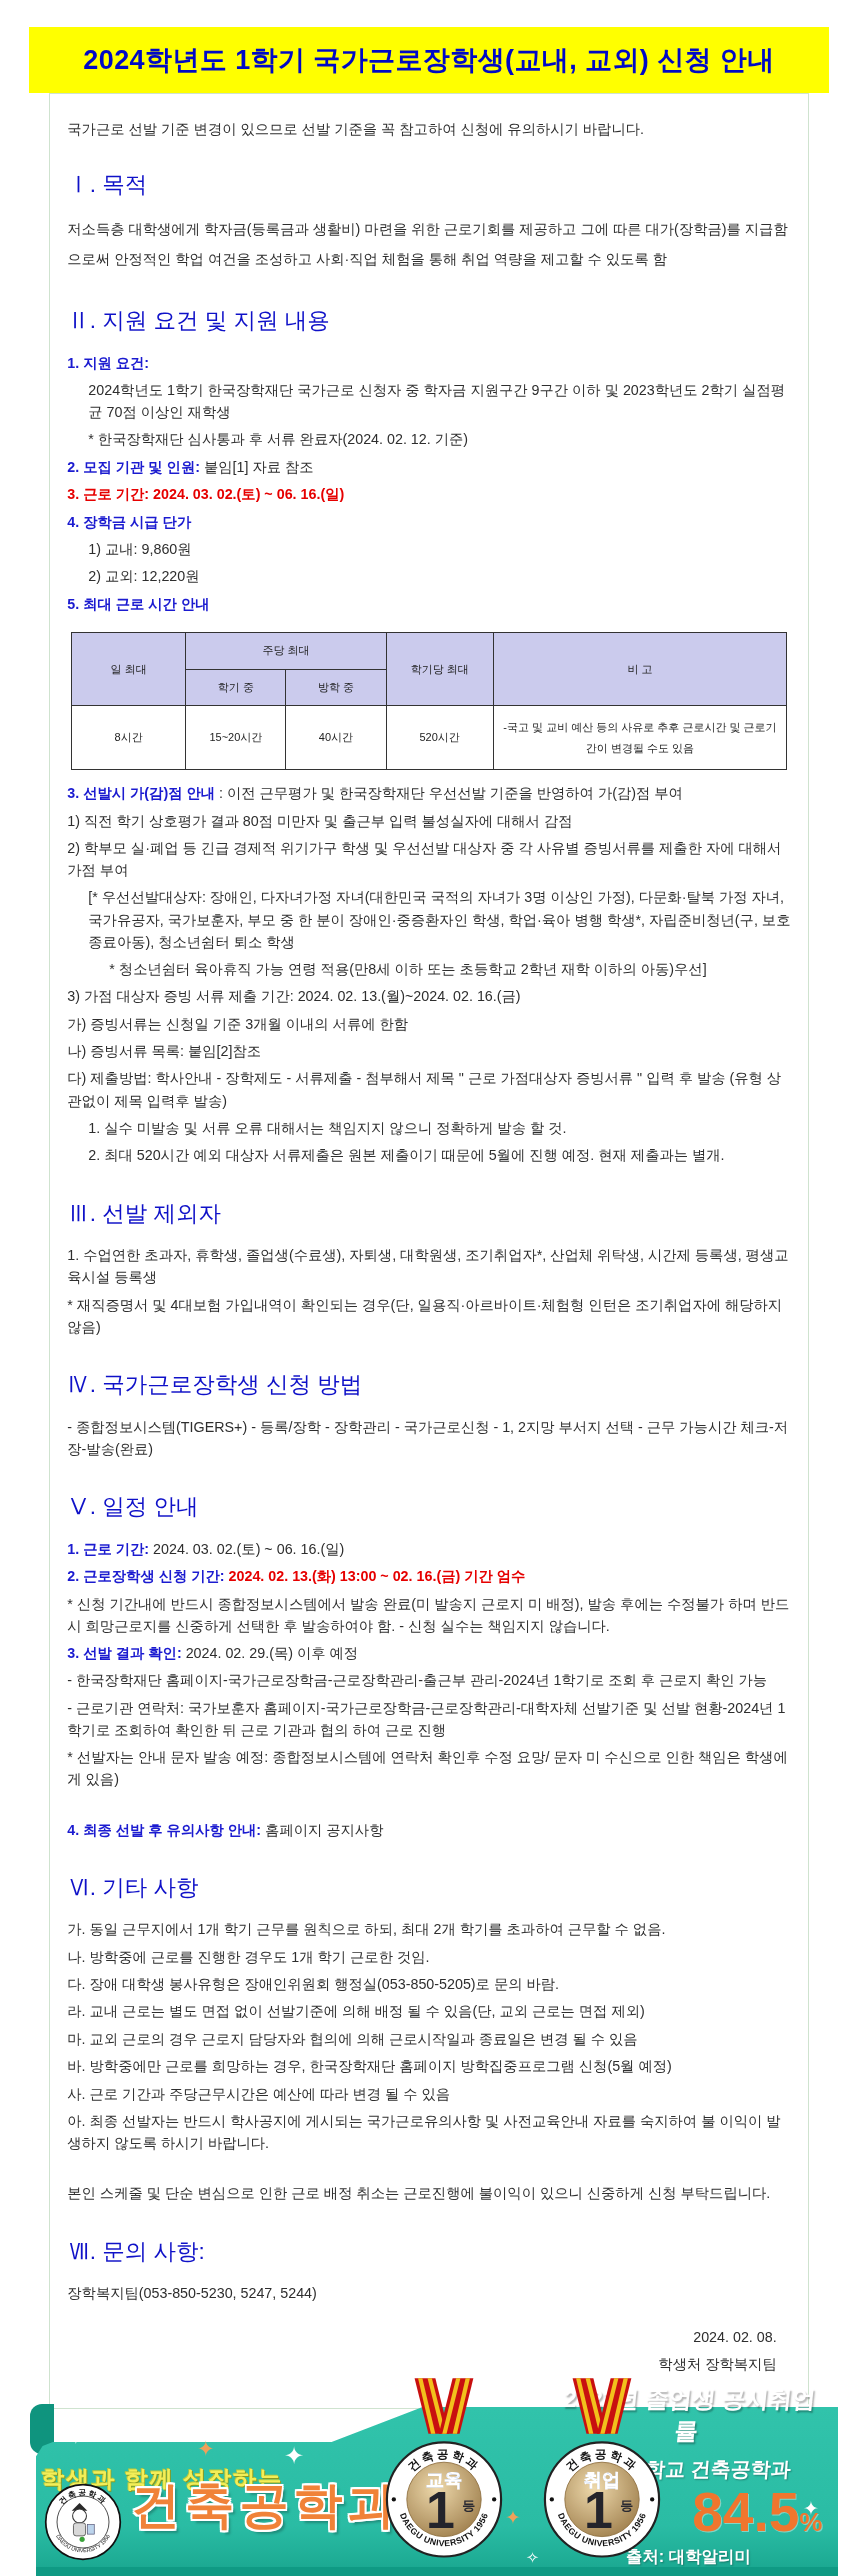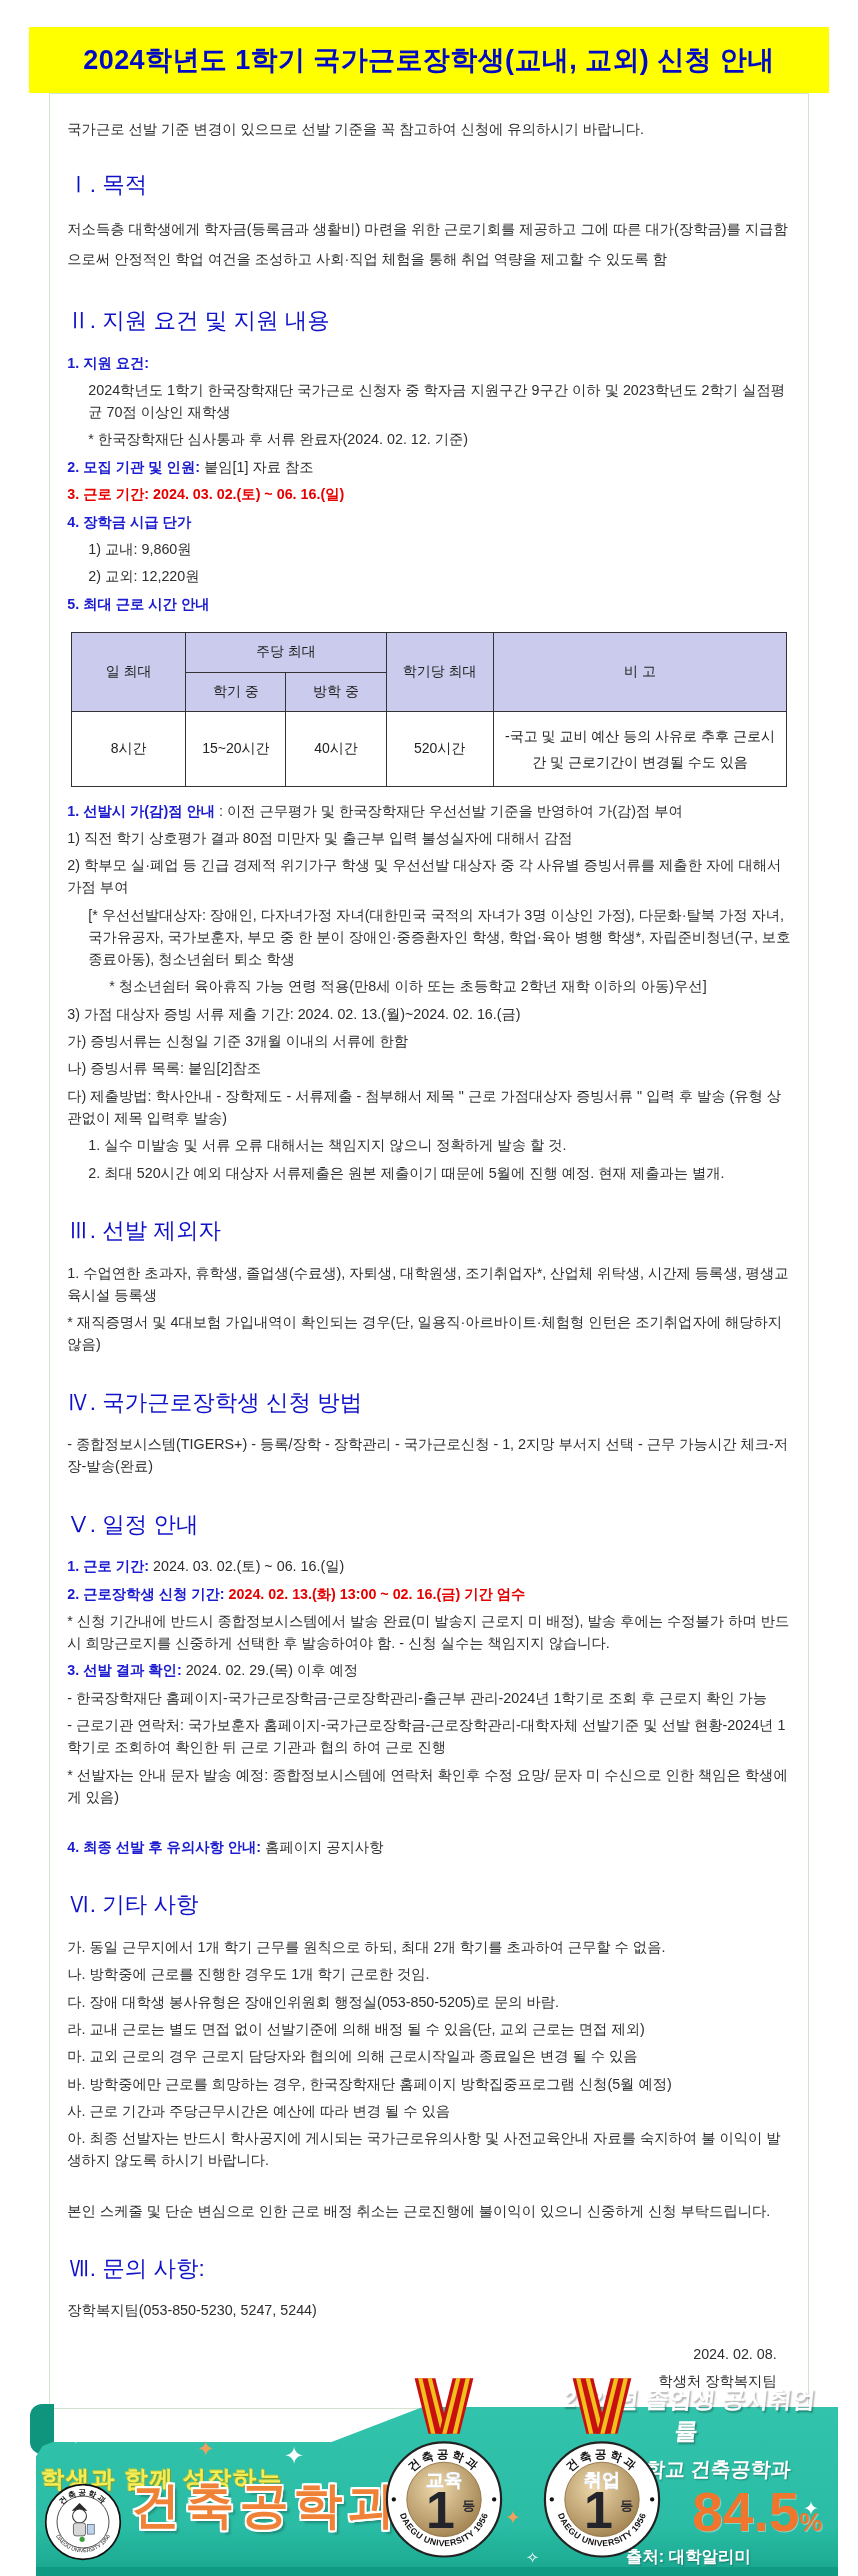--- a/index.html
+++ b/index.html
@@ -19,21 +19,21 @@
   .line{font-size:14.3px;color:#2e2e2e;line-height:1.55;margin:5.2px 0;}
   .ind1{padding-left:21px;}
   .ind2{padding-left:42px;}
   .gap{margin-top:28px;}
   .lb-b{color:#1b1bd0;font-weight:bold;}
   .lb-r{color:#e60000;font-weight:bold;}
   .tx-r{color:#e60000;font-weight:bold;}
 
   
   table.worktime{width:99%;margin:12px auto 7px;border-collapse:collapse;border:1.3px solid #333;}
-  table.worktime th,table.worktime td{border:0.9px solid #333;font-size:14px;color:#222;text-align:center;padding:10.4px 5.2px;}
+  table.worktime th,table.worktime td{border:0.9px solid #333;font-size:11px;color:#222;text-align:center;padding:10.4px 5.2px;}
   table.worktime th{background:#cbcbed;font-weight:normal;}
   td.note-cell{text-align:left;font-size:13.4px;line-height:1.9;padding-left:8.7px;}
   .col-daily{width:16%;}.col-sem{width:14%;}.col-vac{width:14%;}.col-persem{width:15%;}
 
   
   .sign{margin-top:auto;text-align:right;padding:8.7px 14px 42px 0;font-size:14.3px;color:#2e2e2e;}
   .sign p{margin:10.4px 0;}
 
   
   .footer{position:absolute;left:0;right:0;bottom:0;height:201px;z-index:5;}
@@ -104,21 +104,21 @@
         <td>8시간</td>
         <td>15~20시간</td>
         <td>40시간</td>
         <td>520시간</td>
         <td class="note-cell">-국고 및 교비 예산 등의 사유로 추후 근로시간 및 근로기간이 변경될 수도 있음</td>
       </tr>
     </tbody>
       </table>
 
     <div>
-        <p class="line"><span class="lb-b">1. 선발시 가(감)점 안내</span><span> : 이전 근무평가 및 한국장학재단 우선선발 기준을 반영하여 가(감)점 부여</span></p>
+        <p class="line"><span class="lb-b">3. 선발시 가(감)점 안내</span><span> : 이전 근무평가 및 한국장학재단 우선선발 기준을 반영하여 가(감)점 부여</span></p>
         <p class="line"><span>1) 직전 학기 상호평가 결과 80점 미만자 및 출근부 입력 불성실자에 대해서 감점</span></p>
         <p class="line"><span>2) 학부모 실·폐업 등 긴급 경제적 위기가구 학생 및 우선선발 대상자 중 각 사유별 증빙서류를 제출한 자에 대해서 가점 부여</span></p>
         <p class="line ind1"><span>[* 우선선발대상자: 장애인, 다자녀가정 자녀(대한민국 국적의 자녀가 3명 이상인 가정), 다문화·탈북 가정 자녀, 국가유공자, 국가보훈자, 부모 중 한 분이 장애인·중증환자인 학생, 학업·육아 병행 학생*, 자립준비청년(구, 보호종료아동), 청소년쉼터 퇴소 학생</span></p>
         <p class="line ind2"><span>* 청소년쉼터 육아휴직 가능 연령 적용(만8세 이하 또는 초등학교 2학년 재학 이하의 아동)우선]</span></p>
         <p class="line"><span>3) 가점 대상자 증빙 서류 제출 기간: 2024. 02. 13.(월)~2024. 02. 16.(금)</span></p>
         <p class="line"><span>가) 증빙서류는 신청일 기준 3개월 이내의 서류에 한함</span></p>
         <p class="line"><span>나) 증빙서류 목록: 붙임[2]참조</span></p>
         <p class="line"><span>다) 제출방법: 학사안내 - 장학제도 - 서류제출 - 첨부해서 제목 " 근로 가점대상자 증빙서류 " 입력 후 발송 (유형 상관없이 제목 입력후 발송)</span></p>
         <p class="line ind1"><span>1. 실수 미발송 및 서류 오류 대해서는 책임지지 않으니 정확하게 발송 할 것.</span></p>
         <p class="line ind1"><span>2. 최대 520시간 예외 대상자 서류제출은 원본 제출이기 때문에 5월에 진행 예정. 현재 제출과는 별개.</span></p>

